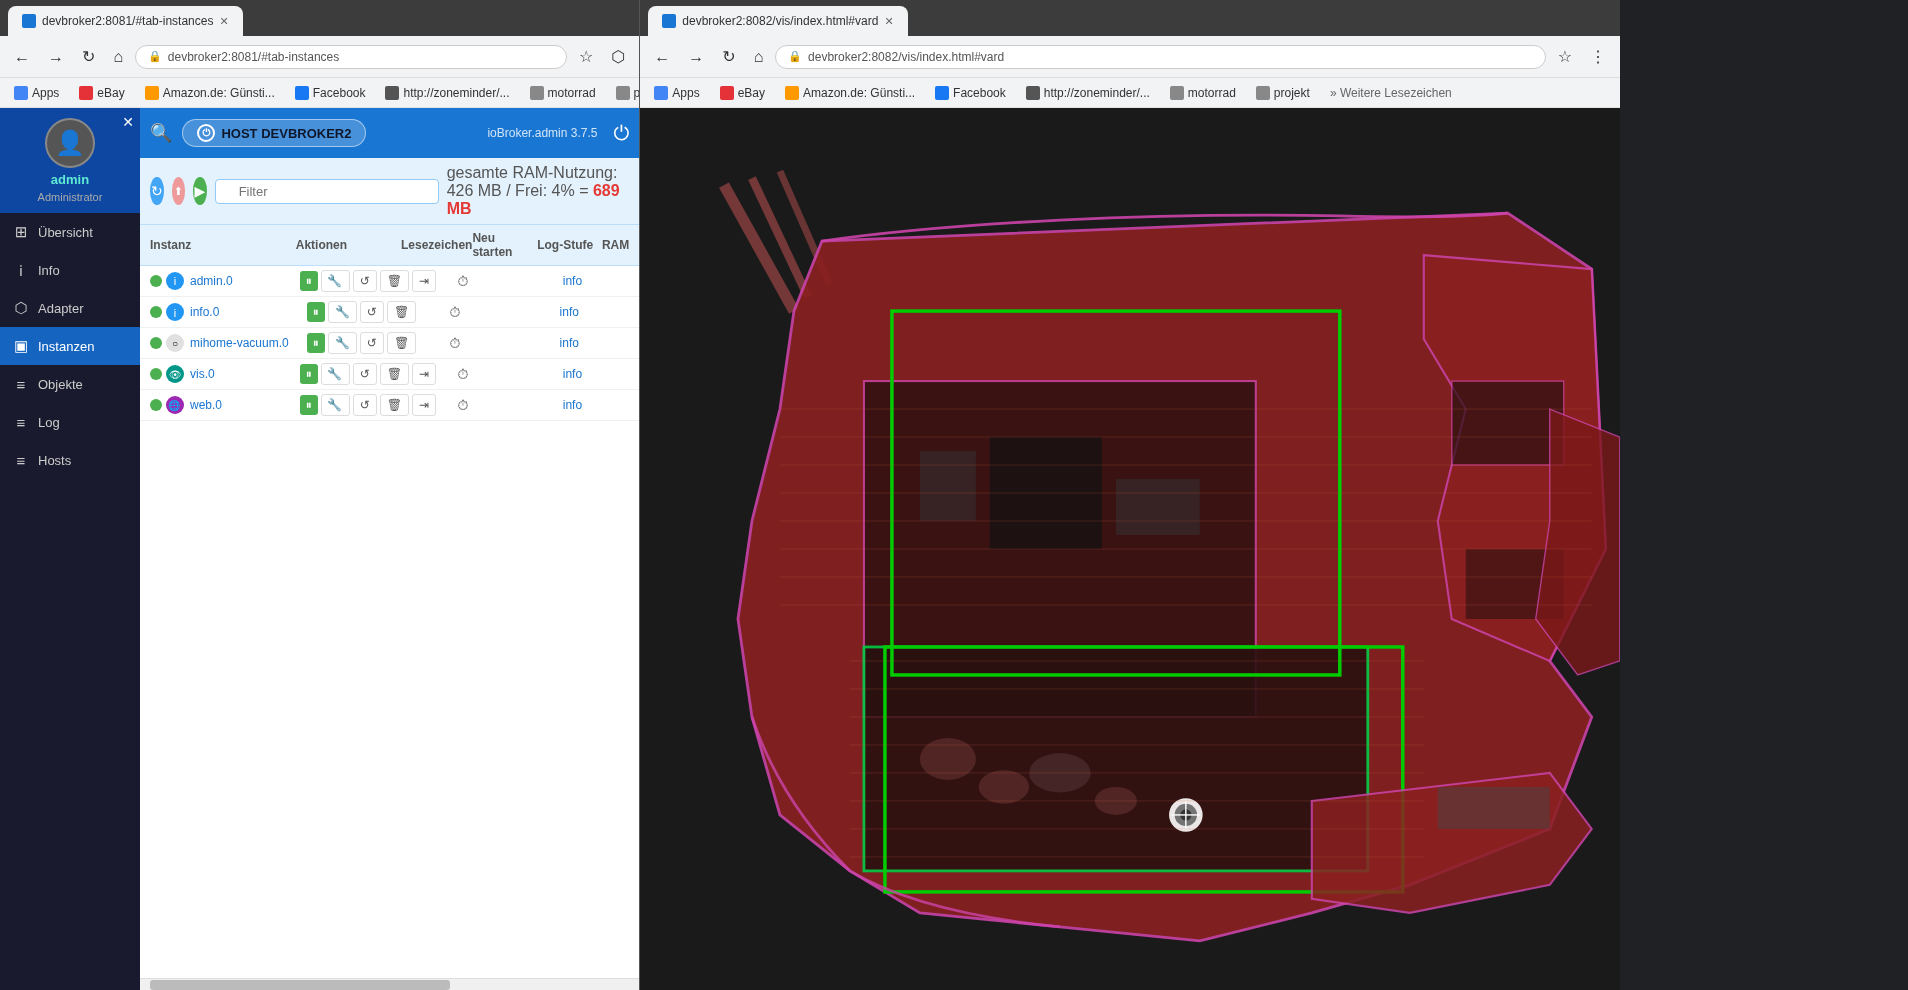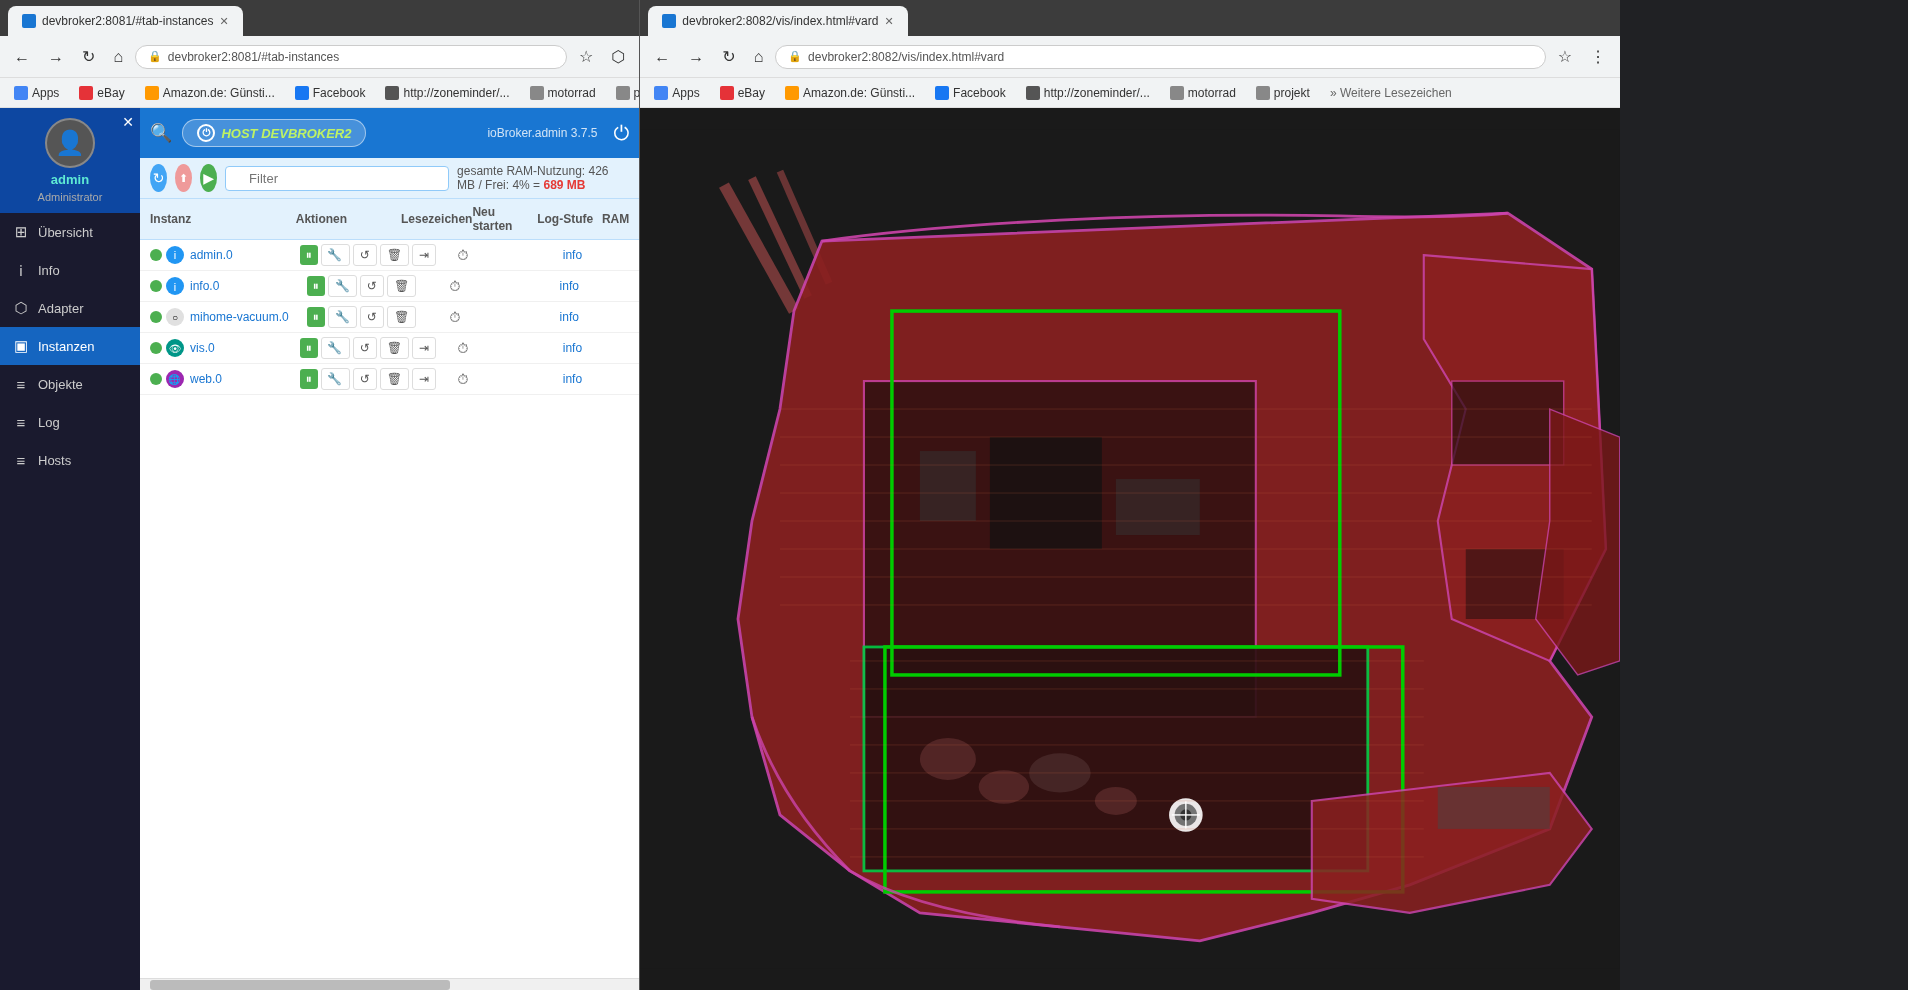--- a/index.html
+++ b/index.html
@@ -48,31 +48,31 @@
     .sidebar-label { font-size: 13px; }
 
     
     .admin-main { flex: 1; display: flex; flex-direction: column; overflow: hidden; }
 
     
     .admin-header { background: #1976d2; height: 50px; display: flex; align-items: center; padding: 0 10px; gap: 10px; color: white; }
     .header-search-icon { color: white; font-size: 18px; }
     .host-badge { background: rgba(255,255,255,0.2); border: 1px solid rgba(255,255,255,0.5); border-radius: 20px; padding: 4px 14px; display: flex; align-items: center; gap: 6px; }
     .host-badge-icon { width: 18px; height: 18px; border-radius: 50%; border: 2px solid white; display: flex; align-items: center; justify-content: center; }
-    .host-badge-text { font-size: 13px; font-weight: bold; color: #bef264; font-style: italic; }
+    .host-badge-text { font-size: 13px; font-weight: bold; color: #0f172a; }
     .header-right { margin-left: auto; display: flex; align-items: center; gap: 16px; }
     .version-text { font-size: 12px; color: rgba(255,255,255,0.8); }
     .power-icon { font-size: 20px; color: white; cursor: pointer; }
 
     
     .filter-bar { background: #e3f2fd; padding: 6px 10px; display: flex; align-items: center; gap: 8px; border-bottom: 1px solid #bbdefb; }
     .filter-btn { background: #42a5f5; border: none; border-radius: 50%; width: 28px; height: 28px; color: white; cursor: pointer; font-size: 14px; display: flex; align-items: center; justify-content: center; }
     .filter-btn.green { background: #4caf50; }
     .filter-input { border: 1px solid #90caf9; border-radius: 4px; padding: 4px 23px; font-size: 13px; flex: 1; }
-    .ram-info { margin-left: auto; font-size: 12px; color: #555; }
+    .ram-info { margin-left: auto; font-size: 16px; color: #555; }
     .ram-highlight { color: #e53935; font-weight: bold; }
 
     
     .instances-table { flex: 1; overflow-y: auto; background: white; }
     .table-header { display: flex; align-items: center; background: #e3f2fd; border-bottom: 1px solid #bbdefb; padding: 6px 10px; font-size: 12px; color: #555; font-weight: bold; }
     .col-instanz { width: 180px; }
     .col-aktionen { width: 130px; }
     .col-zeitplanung { width: 80px; }
     .col-neustart { width: 80px; }
     .col-loglevel { width: 80px; }

